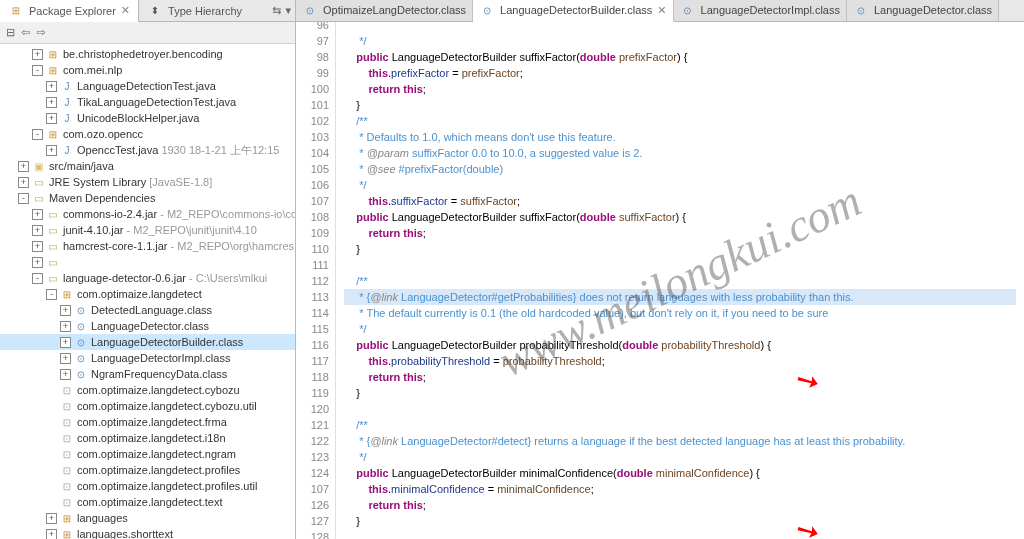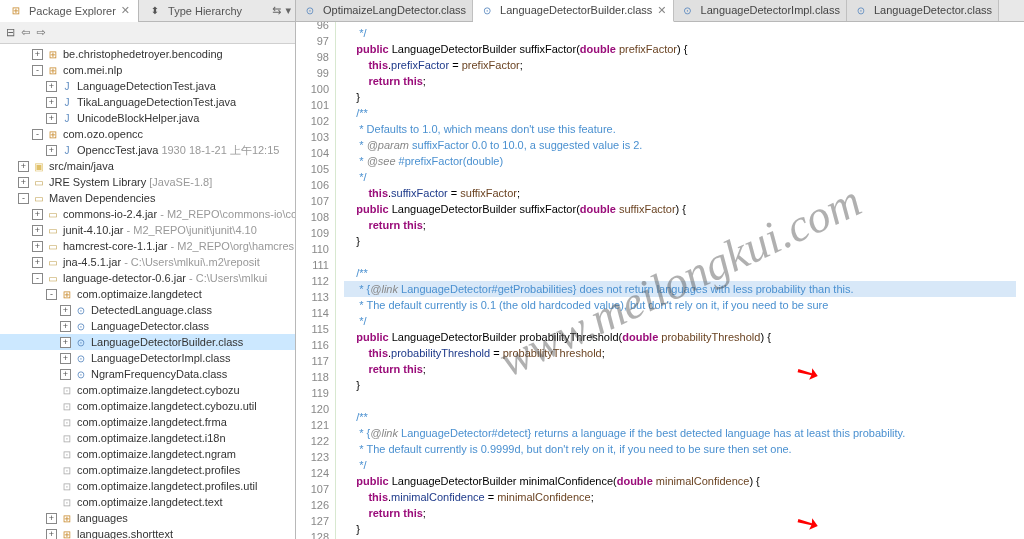--- a/index.html
+++ b/index.html
@@ -130,21 +130,20 @@
         <span class="lbl">junit-4.10.jar<span class="meta"> - M2_REPO\junit\junit\4.10</span></span>
       </div>
       <div class="tree-row" style="padding-left: 32px;">
         <span class="exp">+</span>
         <span class="ico jar">▭</span>
         <span class="lbl">hamcrest-core-1.1.jar<span class="meta"> - M2_REPO\org\hamcres</span></span>
       </div>
       <div class="tree-row" style="padding-left: 32px;">
         <span class="exp">+</span>
         <span class="ico jar">▭</span>
-        <span class="lbl">jna-4.5.1.jar<span class="meta"> - C:\Users\mlkui\.m2\reposit</span></span>
       </div>
       <div class="tree-row" style="padding-left: 32px;">
         <span class="exp">-</span>
         <span class="ico jar">▭</span>
         <span class="lbl">language-detector-0.6.jar<span class="meta"> - C:\Users\mlkui</span></span>
       </div>
       <div class="tree-row" style="padding-left: 46px;">
         <span class="exp">-</span>
         <span class="ico pkg">⊞</span>
         <span class="lbl">com.optimaize.langdetect</span>
@@ -306,21 +305,20 @@
         <div class="line highlight"><span class="comment">     * {</span><span class="comment-tag">@link</span><span class="comment"> LanguageDetector#getProbabilities} does not return languages with less probability than this.</span></div>
         <div class="line"><span class="comment">     * The default currently is 0.1 (the old hardcoded value), but don't rely on it, if you need to be sure</span></div>
         <div class="line"><span class="comment">     */</span></div>
         <div class="line"><span>    </span><span class="kw">public</span><span> LanguageDetectorBuilder probabilityThreshold(</span><span class="kw">double</span><span> </span><span class="param">probabilityThreshold</span><span>) {</span></div>
         <div class="line"><span>        </span><span class="kw">this</span><span>.</span><span class="field">probabilityThreshold</span><span> = </span><span class="param">probabilityThreshold</span><span>;</span></div>
         <div class="line"><span>        </span><span class="kw">return this</span><span>;</span></div>
         <div class="line"><span>    }</span></div>
         <div class="line"><span></span></div>
         <div class="line"><span class="comment">    /**</span></div>
         <div class="line"><span class="comment">     * {</span><span class="comment-tag">@link</span><span class="comment"> LanguageDetector#detect} returns a language if the best detected language has at least this probability.</span></div>
-        <div class="line"><span class="comment">     * The default currently is 0.9999d, but don't rely on it, if you need to be sure then set one.</span></div>
         <div class="line"><span class="comment">     */</span></div>
         <div class="line"><span>    </span><span class="kw">public</span><span> LanguageDetectorBuilder minimalConfidence(</span><span class="kw">double</span><span> </span><span class="param">minimalConfidence</span><span>) {</span></div>
         <div class="line"><span>        </span><span class="kw">this</span><span>.</span><span class="field">minimalConfidence</span><span> = </span><span class="param">minimalConfidence</span><span>;</span></div>
         <div class="line"><span>        </span><span class="kw">return this</span><span>;</span></div>
         <div class="line"><span>    }</span></div>
       </div>
   </div>
 </div>
 
 </body></html>

